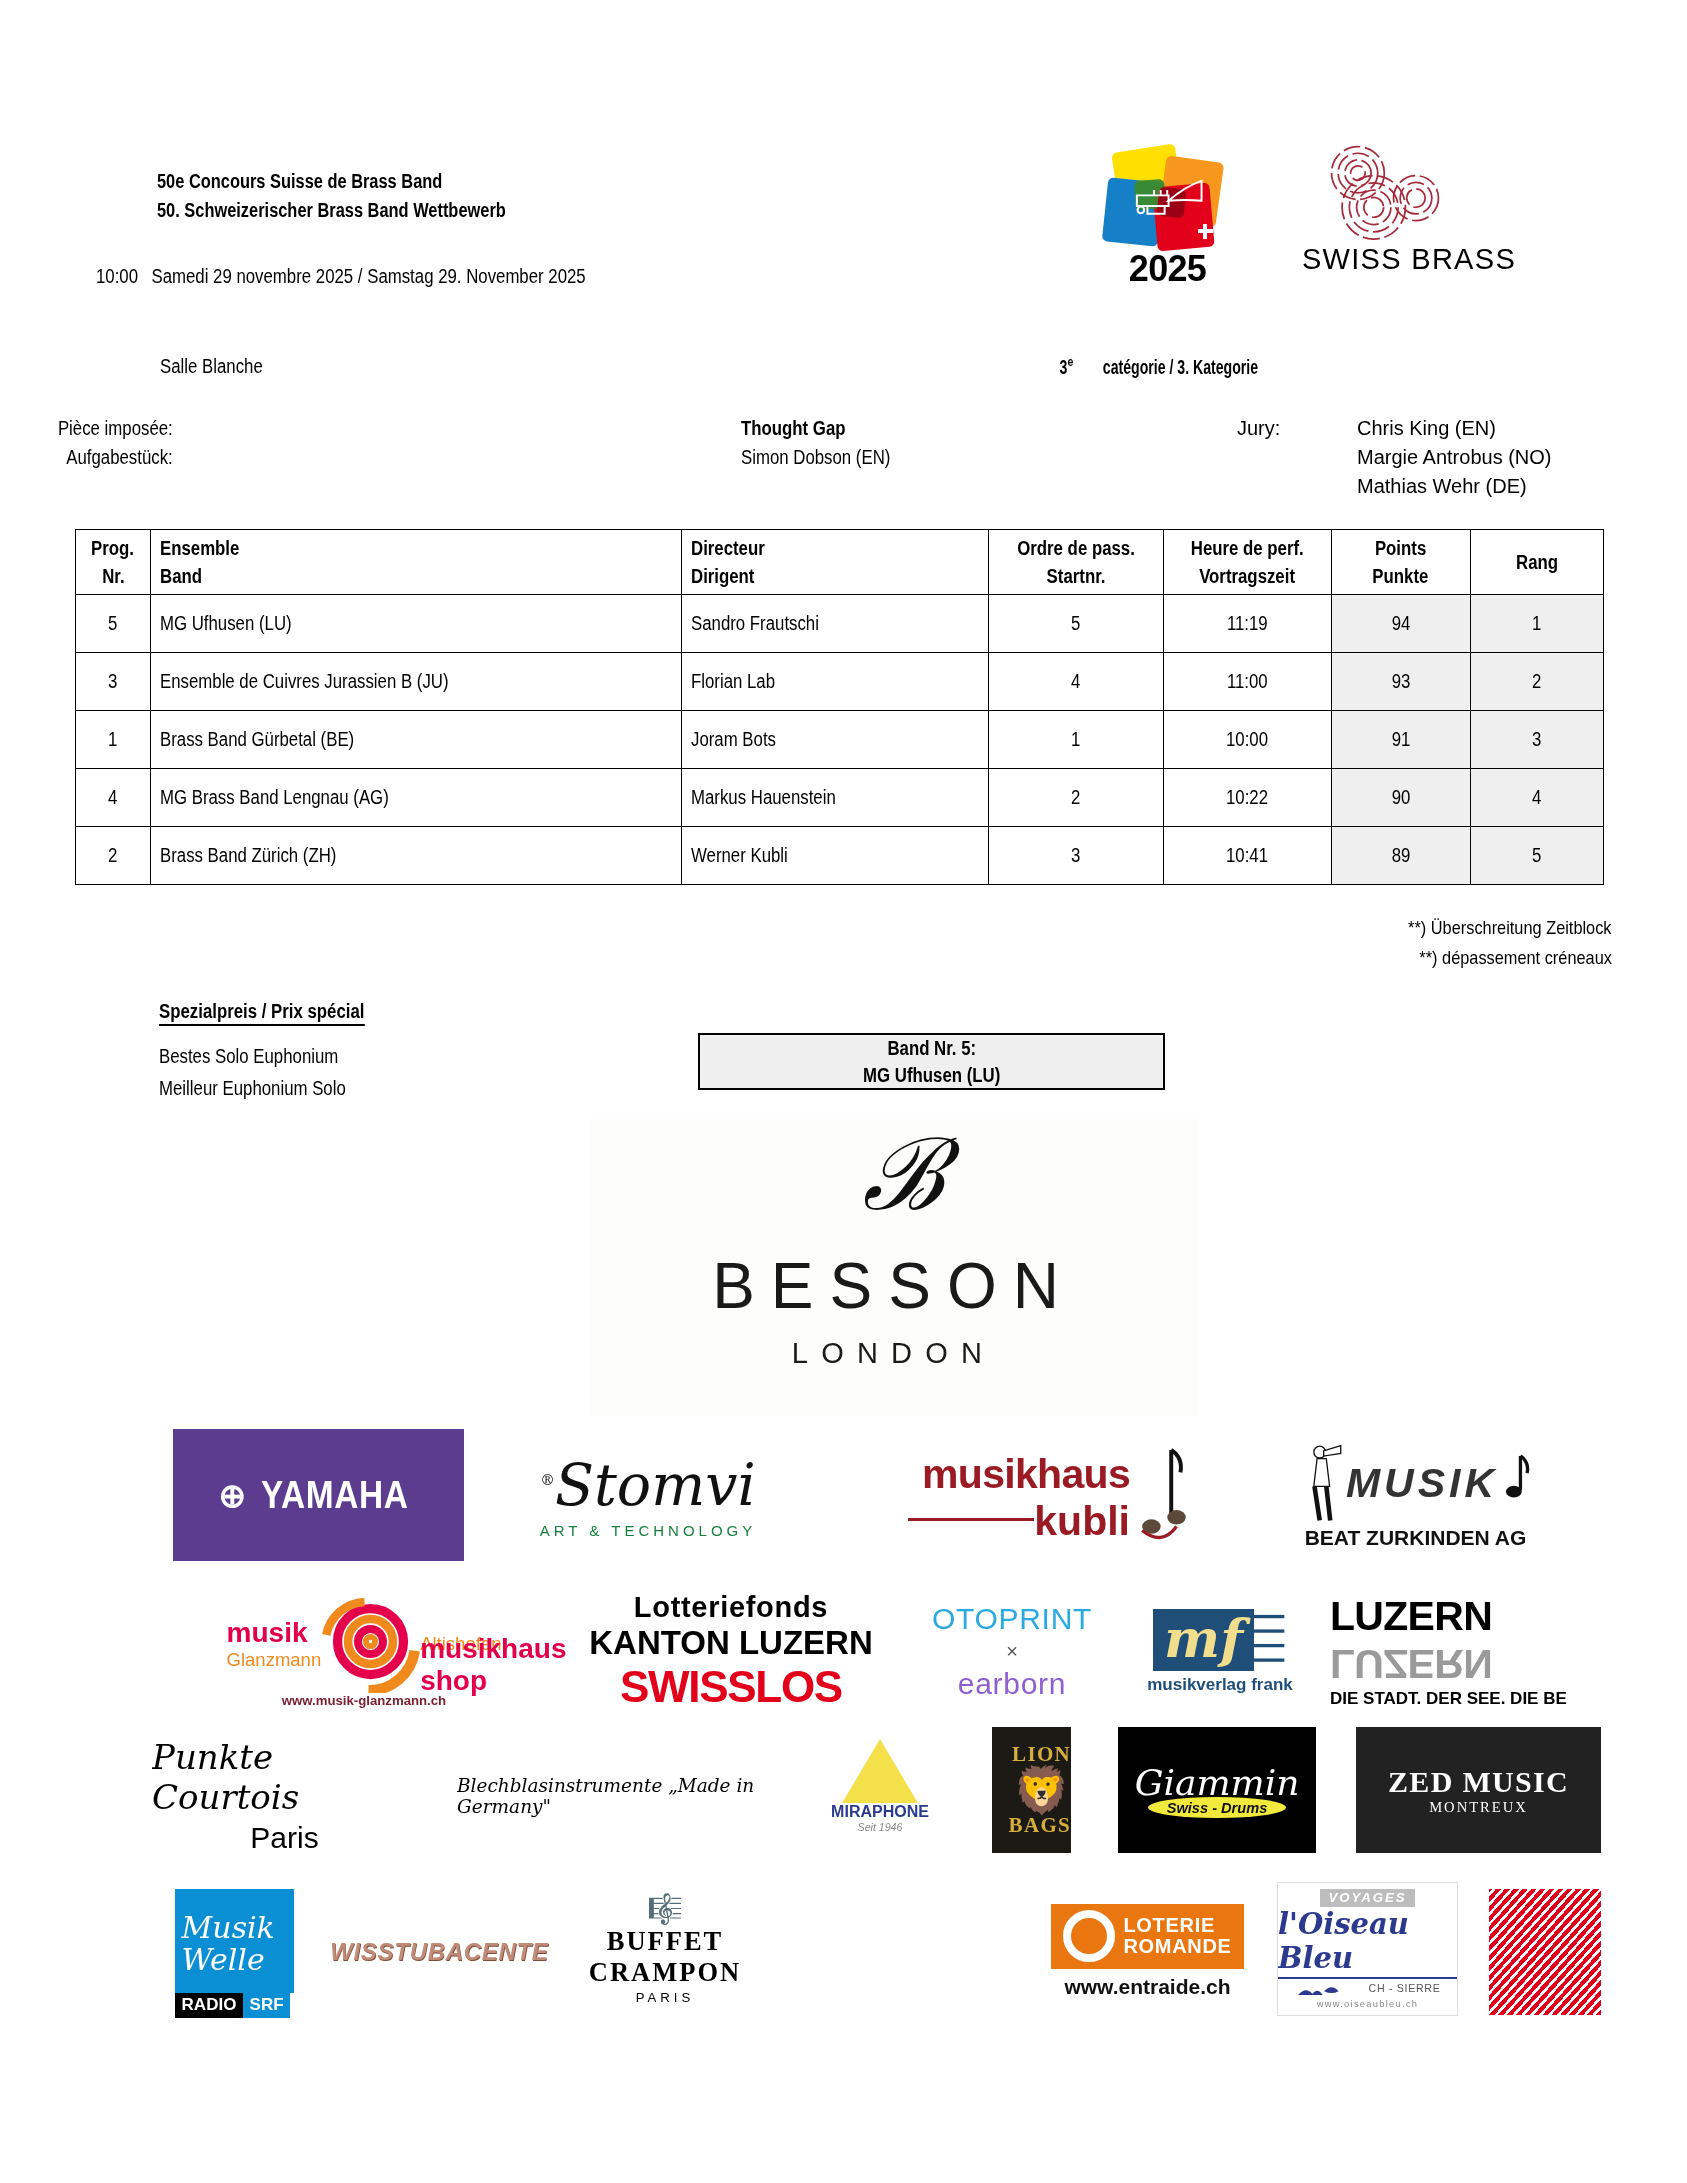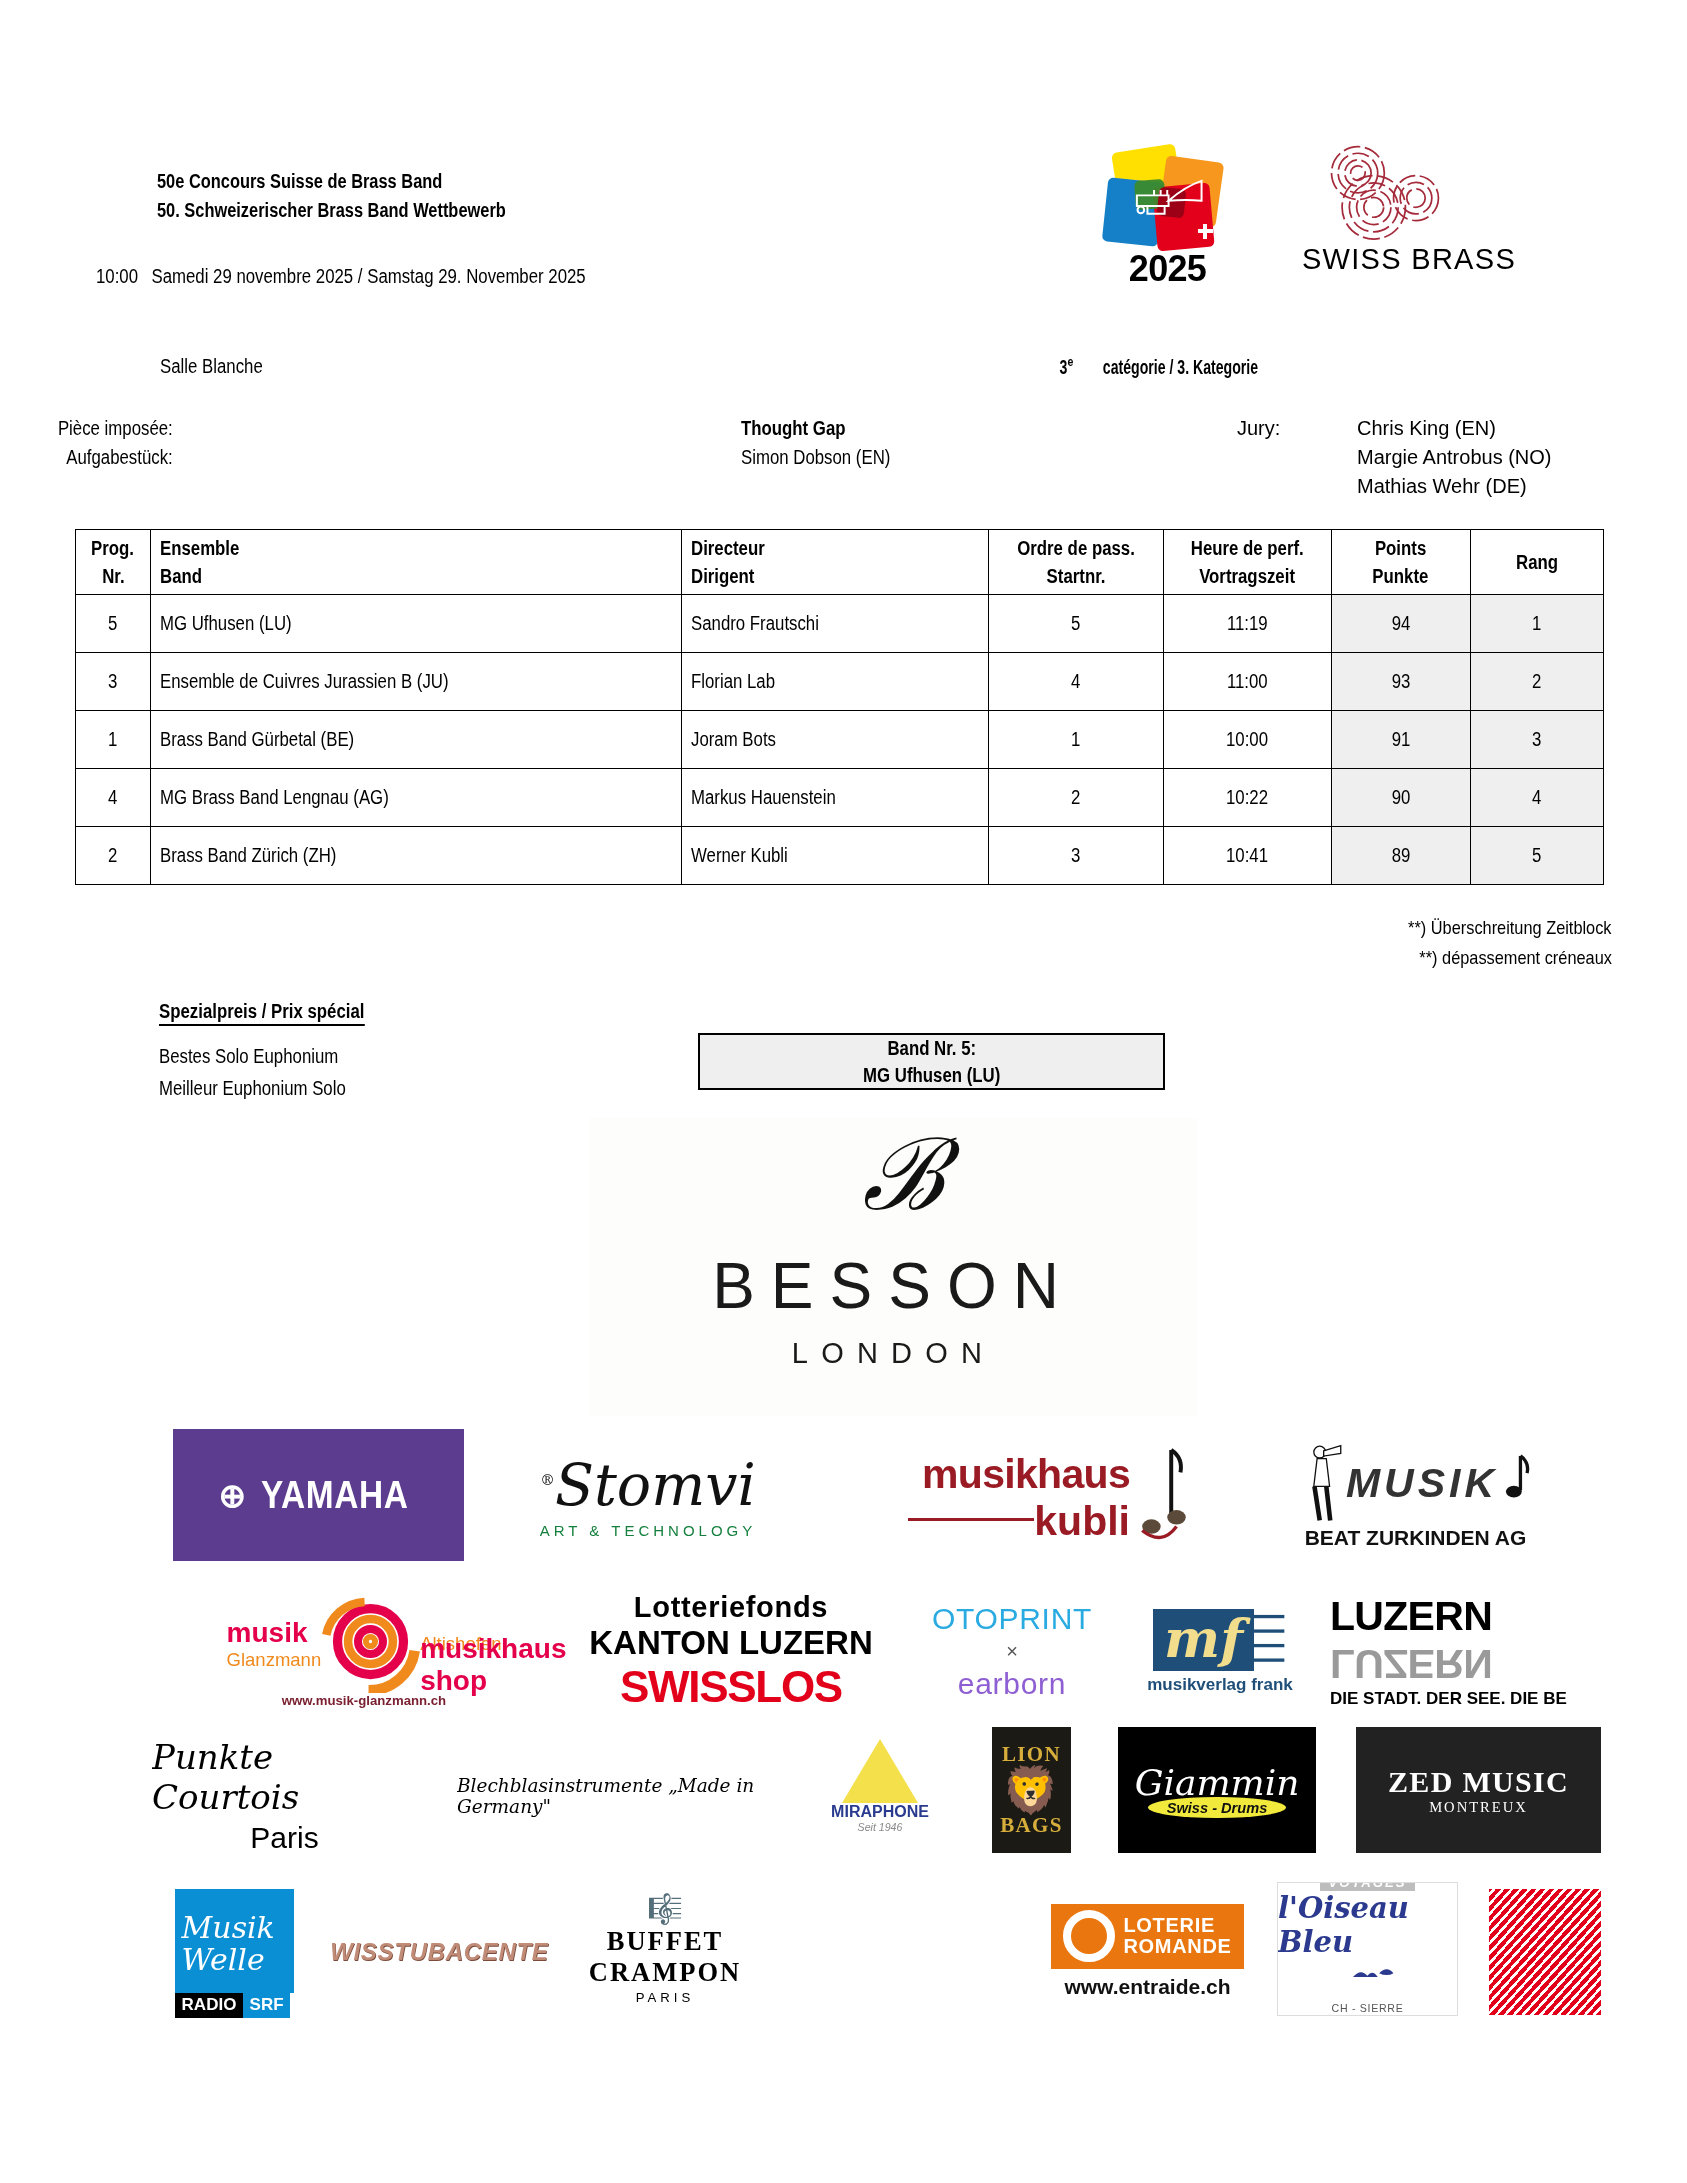--- a/index.html
+++ b/index.html
@@ -619,21 +619,21 @@
   <div class="spon mira" style="left:457px; top:1733px; width:311px; height:126px;">
     <div class="slog">Blechblasinstrumente „Made in Germany"</div>
   </div>
 
   <div class="spon mira" style="left:807px; top:1720px; width:146px; height:132px; flex-direction:column;">
     <div class="tri"></div>
     <div class="tname">MIRAPHONE</div>
     <div class="tsub">Seit 1946</div>
   </div>
 
-  <div class="spon lion" style="left:992px; top:1727px; width:79px; height:126px; flex-direction:column;">
+  <div class="spon lion" style="left:992px; top:1727px; width:79px; height:126px; flex-direction:column;align-items:flex-end;">
     <div class="t">LION</div>
     <div class="l">🦁</div>
     <div class="t">BAGS</div>
   </div>
 
   <div class="spon giam" style="left:1118px; top:1727px; width:198px; height:126px; flex-direction:column;">
     <div class="w">Giammin</div>
     <div class="pill">Swiss - Drums</div>
   </div>
 
@@ -674,21 +674,21 @@
         <div class="t1">ROMANDE</div>
       </div>
     </div>
     <div class="url">www.entraide.ch</div>
   </div>
 
   <div class="spon ob" style="left:1277px; top:1882px; width:179px; height:132px; flex-direction:column;">
     <div class="vy">VOYAGES</div>
     <div class="nm">l'Oiseau Bleu</div>
     <div class="rule"></div>
-    <div style="display:flex; align-items:flex-end; gap:21px;flex-direction:column;">
+    <div style="display:flex; align-items:flex-start; gap:21px;">
       <svg width="53" height="17" viewBox="0 0 80 26">
         <path d="M4 20 q12 -14 22 -2 q8 -10 16 2" fill="#2B3A8F"></path>
         <path d="M44 14 q12 -12 22 0 q-10 6 -22 0" fill="#2B3A8F"></path>
       </svg>
       <div class="ch">CH - SIERRE</div>
     </div>
     <div class="url">www.oiseaubleu.ch</div>
   </div>
 
   <div class="spon redhatch" style="left:1489px; top:1889px; width:112px; height:126px;">

